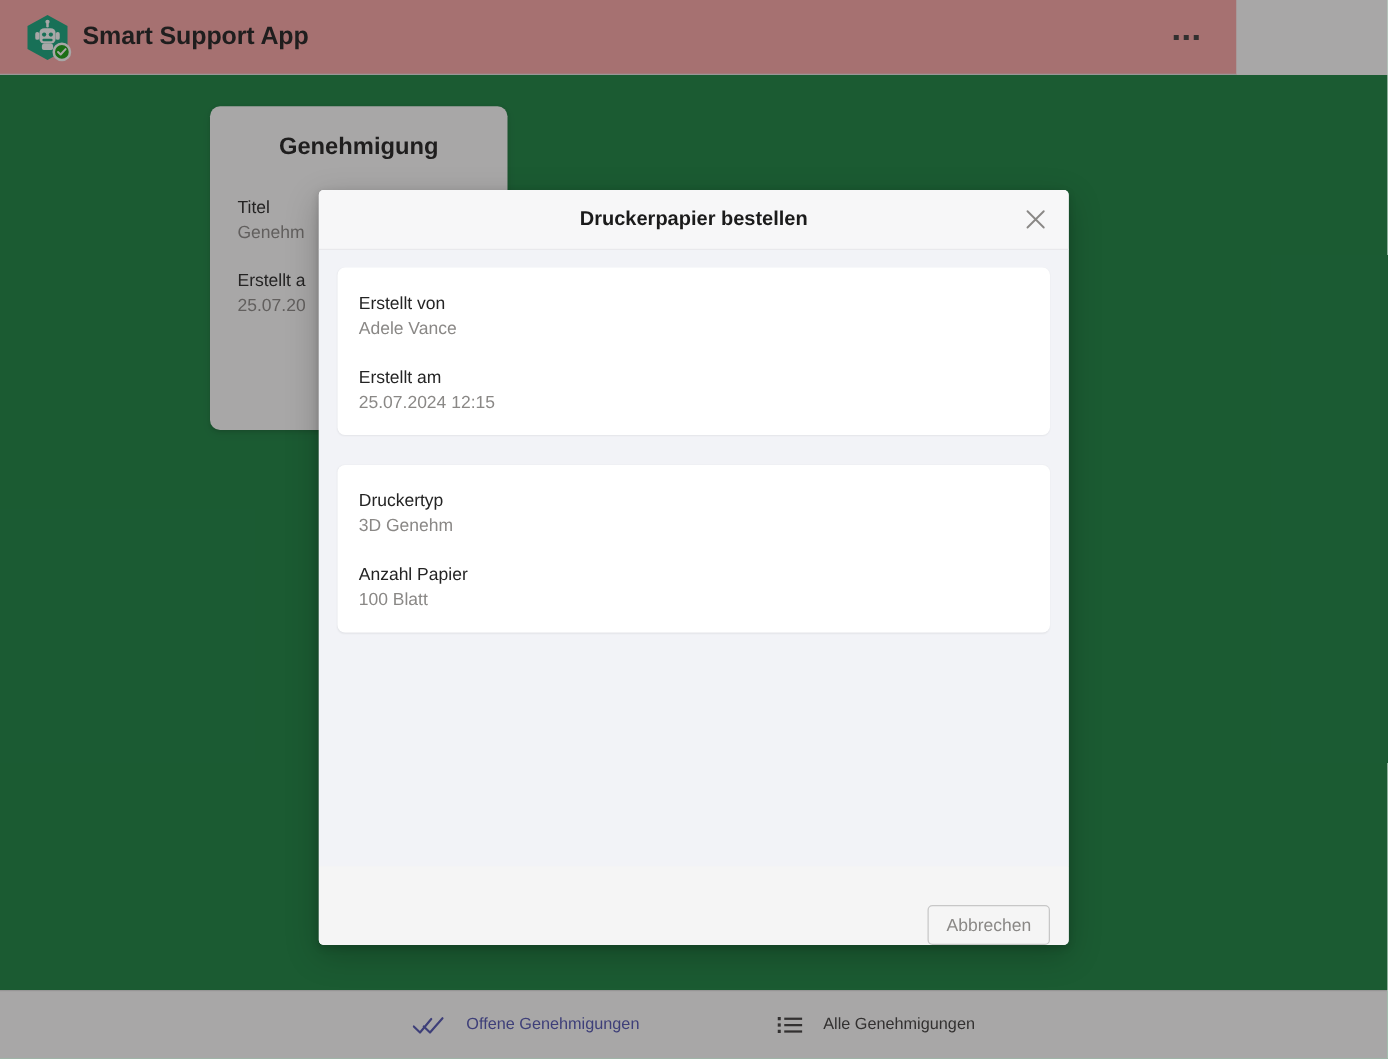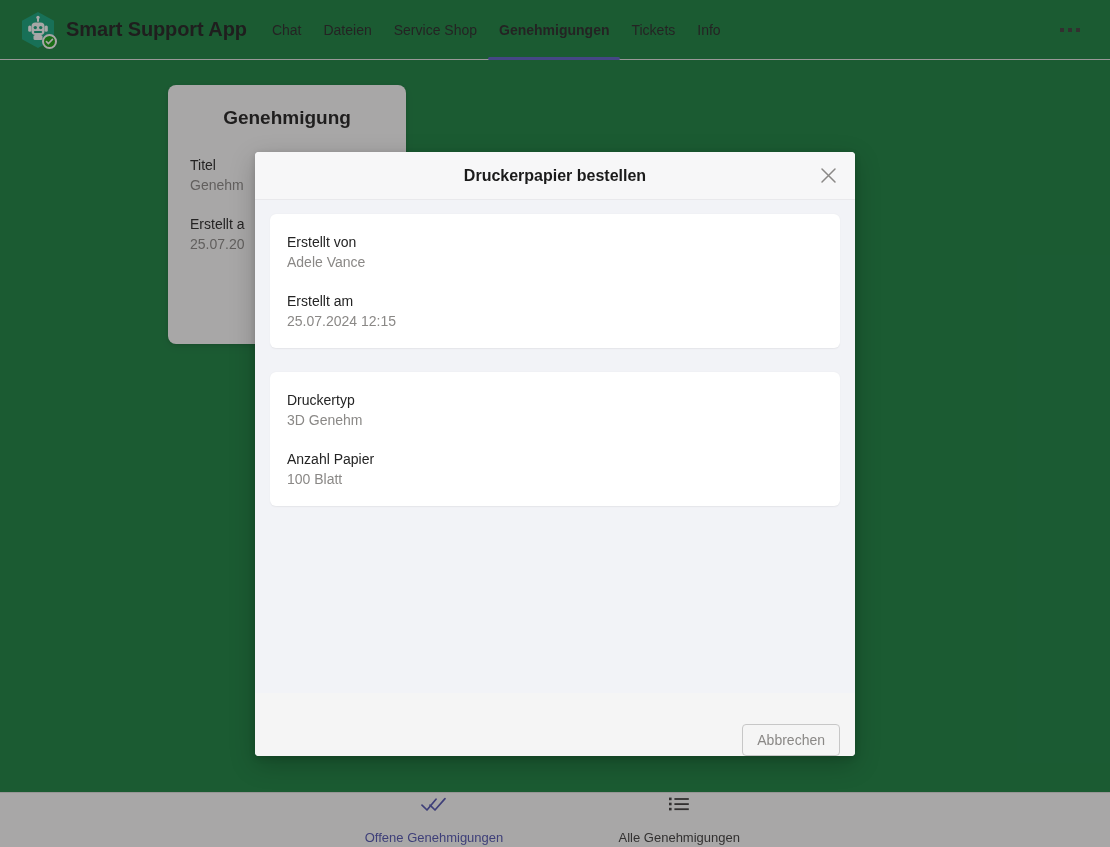--- a/index.html
+++ b/index.html
@@ -7,22 +7,22 @@
     width: 1110px; height: 847px;
     font-family: "Liberation Sans", sans-serif;
     overflow: hidden;
     background: #ffffff;
   }
   #app { position: relative; width: 1110px; height: 847px; }
 
   
   .topbar {
     position: absolute; top: 0; left: 0;
-    width: 1110px; height: 60px;
-    background: #15803d;
+    width: 989px; height: 60px;
+    background: #fca5a5;
     border-bottom: 1px solid #e6e6e6;
     display: flex; align-items: center;
     z-index: 5;
   }
   .app-logo {
     position: relative;
     margin-left: 20px;
     width: 36px; height: 38px;
     flex: 0 0 auto;
   }
@@ -98,21 +98,21 @@
   .bottom-nav {
     position: absolute; left: 0; bottom: 0;
     width: 1110px; height: 55px;
     background: #ffffff;
     border-top: 1px solid #e1e1e1;
     display: flex; align-items: center; justify-content: center;
     gap: 110px;
     z-index: 2;
   }
   .bnav-item {
-    display: flex; flex-direction: column; align-items: center;
+    display: flex; flex-direction: row; 
     gap: 17px; cursor: pointer; min-width: 132px;
   }
   .bnav-label { font-size: 13px; color: #3b3a39; line-height: 15px; white-space: nowrap; }
   .bnav-item.active .bnav-label { color: #4f52b2; }
   .bnav-icon { height: 18px; display: flex; align-items: center; justify-content: center; }
 
   
   .overlay {
     position: absolute; inset: 0;
     background: rgba(37,36,35,0.40);
@@ -204,40 +204,20 @@
       </span>
       <span class="badge-check">
         <svg width="9" height="9" viewBox="0 0 10 10">
           <path d="M1.6 5.1 L3.9 7.3 L8.3 2.6" stroke="#ffffff" stroke-width="1.8" fill="none" stroke-linecap="round" stroke-linejoin="round"></path>
         </svg>
       </span>
     </div>
 
     <div class="app-title">Smart Support App</div>
 
-    <nav class="nav-tabs">
-      <div class="nav-tab">
-        <span>Chat</span>
-      </div>
-      <div class="nav-tab">
-        <span>Dateien</span>
-      </div>
-      <div class="nav-tab">
-        <span>Service Shop</span>
-      </div>
-      <div class="nav-tab active">
-        <span>Genehmigungen</span>
-      </div>
-      <div class="nav-tab">
-        <span>Tickets</span>
-      </div>
-      <div class="nav-tab">
-        <span>Info</span>
-      </div>
-    </nav>
 
     <div class="overflow-dots">
       <i></i>
       <i></i>
       <i></i>
     </div>
   </div>
 
   <div class="page">
 

